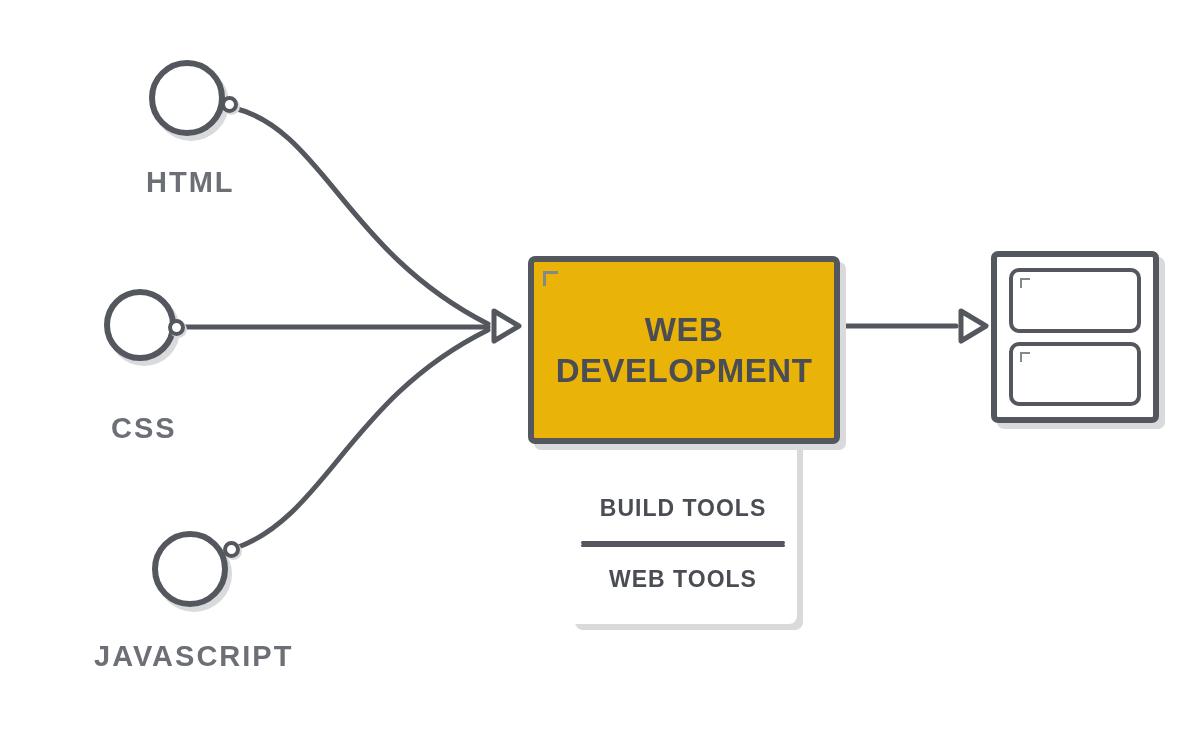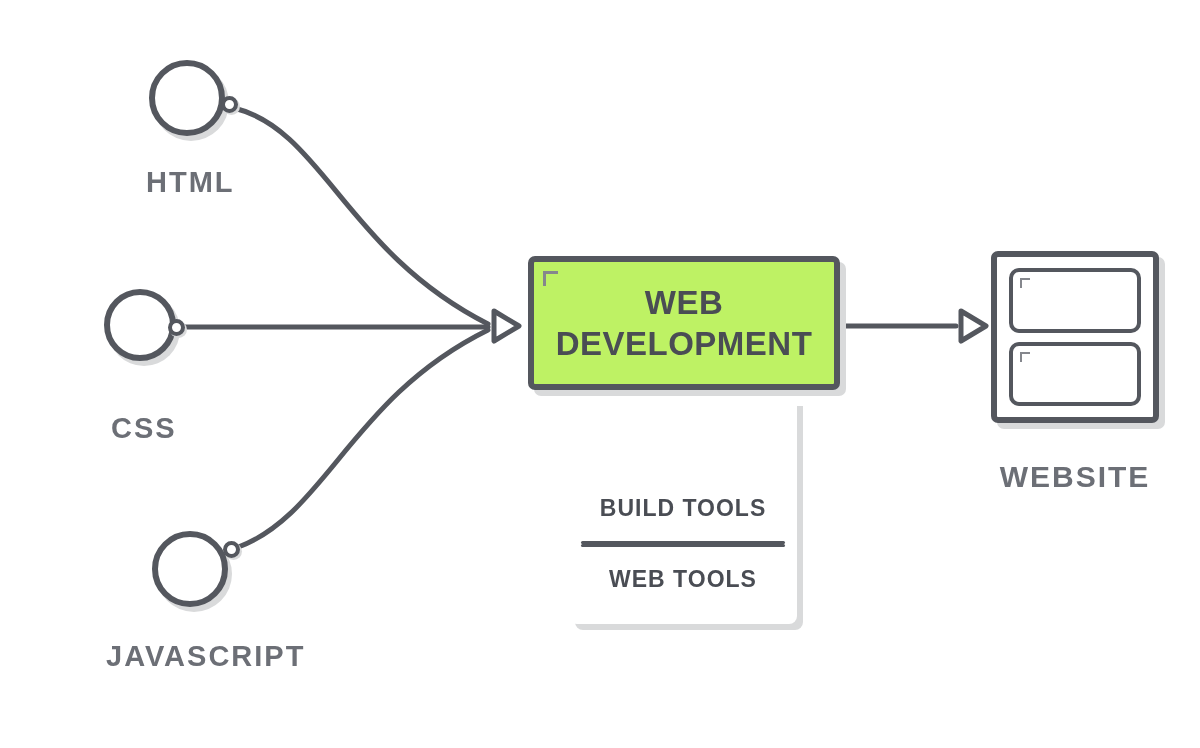--- a/index.html
+++ b/index.html
@@ -52,26 +52,26 @@
 
   .input-label {
     position: absolute; z-index: 2;
     font-weight: bold; font-size: 29px;
     letter-spacing: 2px;
     color: var(--label-text);
     white-space: nowrap;
   }
   #label-html { left: 118px; top: 166px; }
   #label-css  { left: 83px;  top: 412px; }
-  #label-js   { left: 78px;  top: 640px; }
+  #label-js   { left: 66px;  top: 640px; }
 
   .process-box {
     position: absolute; z-index: 4;
-    left: 500px; top: 256px; width: 312px; height: 134px;
-    background: #bef264;
+    left: 500px; top: 256px; width: 312px; height: 188px;
+    background: #eab308;
     border: 6px solid var(--stroke);
     border-radius: 7px;
     box-shadow: 6px 6px 0 var(--shadow);
     display: flex; align-items: center; justify-content: center;
   }
   .process-title {
     width: 290px;
     text-align: center;
     font-weight: bold; font-size: 33px; line-height: 1.25;
     letter-spacing: 0.5px;
@@ -181,15 +181,14 @@
   </div>
 
   <div class="website-box">
     <div class="screen-rect">
       <div class="corner-mark"></div>
     </div>
     <div class="screen-rect">
       <div class="corner-mark"></div>
     </div>
   </div>
-  <div class="input-label" id="label-website">WEBSITE</div>
 
 </div>
 
 </body></html>

